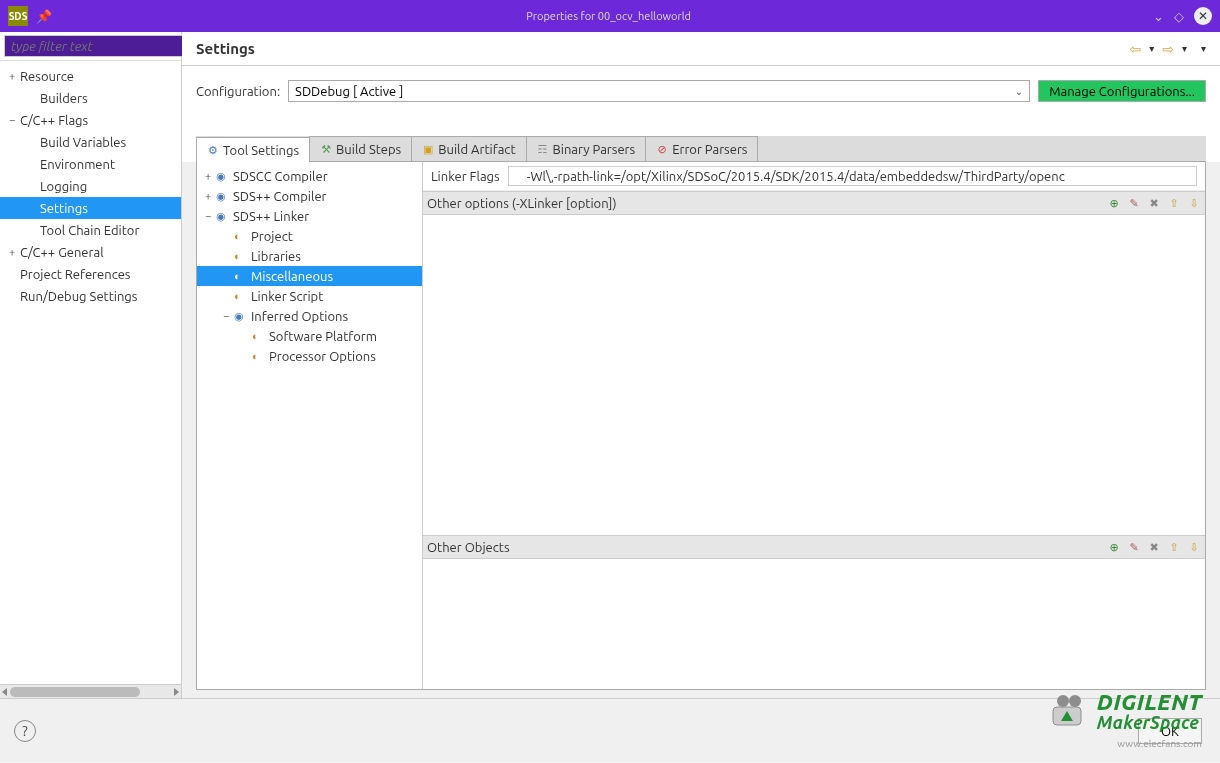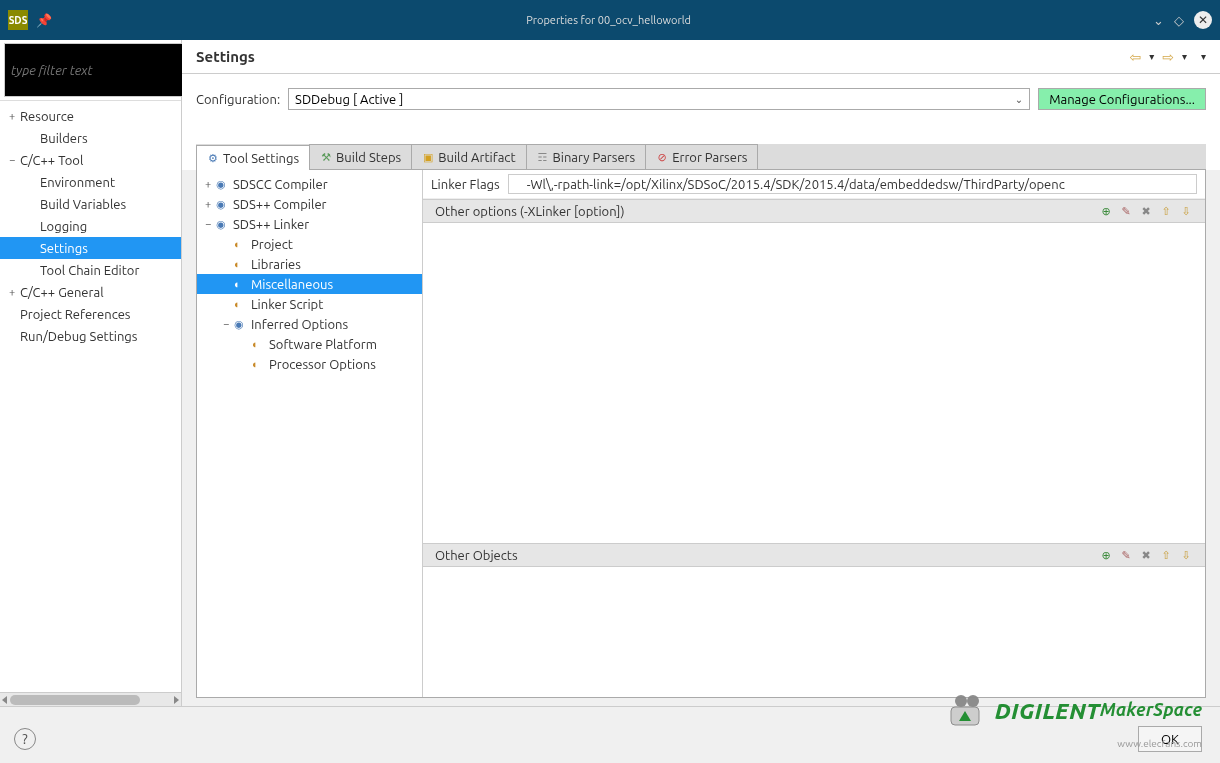--- a/index.html
+++ b/index.html
@@ -1,33 +1,33 @@
 <!DOCTYPE html>
 <html><head>
 <meta charset="utf-8">
 <style>
 * { box-sizing: border-box; margin: 0; padding: 0; font-family: "Segoe UI", "Ubuntu", sans-serif; font-size: 13px; }
 body { background: #f5f5f5; width: 1220px; height: 763px; overflow: hidden; position: relative; }
 
 
-.titlebar { height: 40px; background: #0c4a6e; color: #ddd; display: flex; align-items: center; padding: 0 8px; }
+.titlebar { height: 32px; background: #6d28d9; color: #ddd; display: flex; align-items: center; padding: 0 8px; }
 .titlebar .app-icon { width: 20px; height: 20px; background: #8a8a00; color: #fff; font-size: 10px; font-weight: bold; display: flex; align-items: center; justify-content: center; margin-right: 8px; }
 .titlebar .pin-icon { color: #ccc; margin-right: 12px; cursor: pointer; }
 .titlebar .title { flex: 1; text-align: center; color: #ddd; font-size: 11px; }
 .titlebar .win-controls { display: flex; gap: 10px; align-items: center; }
 .titlebar .win-btn { cursor: pointer; color: #ccc; }
 .titlebar .close-btn { width: 18px; height: 18px; background: #eee; border-radius: 50%; color: #333; display: flex; align-items: center; justify-content: center; font-size: 12px; }
 
 
 .main { display: flex; height: 666px; background: #fff; }
 
 
 .sidebar { width: 182px; border-right: 1px solid #ccc; display: flex; flex-direction: column; }
 .filter-row { display: flex; align-items: center; border-bottom: 1px solid #ddd; padding: 3px 4px; }
-.filter-input { flex: 1; border: 1px solid #ccc; padding: 19px 6px; color: #888; font-style: italic; background: #000000; }
+.filter-input { flex: 1; border: 1px solid #ccc; padding: 3px 6px; color: #888; font-style: italic; background: #4c1d95; }
 .clear-btn { width: 20px; height: 20px; display: flex; align-items: center; justify-content: center; cursor: pointer; color: #555; font-size: 14px; }
 .tree { flex: 1; overflow: auto; padding-top: 4px; }
 .tree-item { padding: 4px 6px; cursor: pointer; white-space: nowrap; display: flex; align-items: center; color: #333; }
 .tree-item .expander { width: 12px; display: inline-block; color: #555; font-size: 11px; text-align: center; margin-right: 2px; }
 .tree-item.lvl1 { padding-left: 26px; }
 .tree-item.selected { background: #2196f3; color: #fff; }
 .hscroll { height: 14px; background: #e8e8e8; border-top: 1px solid #ccc; position: relative; }
 .hscroll-thumb { position: absolute; left: 10px; top: 2px; width: 130px; height: 10px; background: #bbb; border-radius: 5px; }
 .hscroll::before, .hscroll::after { content: ''; position: absolute; top: 3px; width: 0; height: 0; border-top: 4px solid transparent; border-bottom: 4px solid transparent; }
 .hscroll::before { left: 2px; border-right: 5px solid #888; }
@@ -40,21 +40,21 @@
 .nav-arrows { display: flex; gap: 8px; align-items: center; }
 .arrow-btn { cursor: pointer; font-size: 14px; }
 .arrow-back { color: #d4a84a; }
 .arrow-fwd { color: #d4a84a; }
 .menu-drop { color: #333; font-size: 10px; cursor: pointer; }
 
 .config-row { display: flex; align-items: center; gap: 8px; padding: 14px 14px; background: #fff; margin: 0; }
 .config-label { color: #333; }
 .config-select { flex: 1; border: 1px solid #aaa; padding: 3px 6px; background: #fff; display: flex; justify-content: space-between; align-items: center; cursor: pointer; }
 .config-select .chev { font-size: 10px; color: #555; }
-.manage-btn { border: 1px solid #aaa; padding: 3px 10px; background: #86efac; cursor: pointer; }
+.manage-btn { border: 1px solid #aaa; padding: 3px 10px; background: #22c55e; cursor: pointer; }
 
 
 .tabs-container { padding: 0 14px; background: #fff; }
 .tabs { display: flex; border-bottom: 1px solid #aaa; background: #dcdcdc; margin-top: 20px; }
 .tab { padding: 5px 10px; border: 1px solid #aaa; border-bottom: none; background: #dcdcdc; cursor: pointer; display: flex; align-items: center; gap: 4px; color: #333; margin-right: -1px; }
 .tab.active { background: #fff; position: relative; top: 1px; }
 .tab-icon { width: 12px; height: 12px; display: inline-flex; align-items: center; justify-content: center; font-size: 11px; }
 .tic-blue { color: #4a7ab5; }
 .tic-green { color: #5a9a5a; }
 .tic-yellow { color: #d4a020; }
@@ -72,41 +72,41 @@
 .tt-item.lvl1 { padding-left: 24px; }
 .tt-item.lvl2 { padding-left: 42px; }
 .tt-item.selected { background: #2196f3; color: #fff; }
 .tt-item.selected .tt-icon { color: #fff; }
 
 .tool-right { flex: 1; display: flex; flex-direction: column; overflow: hidden; }
 .flag-row { display: flex; align-items: center; padding: 4px 8px; gap: 8px; border-bottom: 1px solid #eee; }
 .flag-label { color: #333; }
 .flag-value { flex: 1; border: 1px solid #ccc; padding: 2px 18px; color: #333; white-space: nowrap; overflow: hidden; background: #fff; }
 
-.section-header { display: flex; align-items: center; padding: 4px 12px; background: #e6e6e6; border-top: 1px solid #ccc; border-bottom: 1px solid #ccc; }
+.section-header { display: flex; align-items: center; padding: 4px 4px; background: #e6e6e6; border-top: 1px solid #ccc; border-bottom: 1px solid #ccc; }
 .section-label { flex: 1; color: #333; }
 .section-icons { display: flex; gap: 6px; }
 .section-icons span { width: 14px; height: 14px; cursor: pointer; font-size: 11px; display: inline-flex; align-items: center; justify-content: center; }
 .si-add { color: #3a8a3a; }
 .si-file { color: #a66; }
 .si-del { color: #888; }
 .si-up { color: #c9a040; }
 .si-down { color: #c9a040; }
 .section-body { flex: 1; background: #fff; min-height: 40px; }
 .section-body.large { min-height: 320px; }
 
 
 .footer { height: 64px; background: #f0f0f0; border-top: 1px solid #ccc; display: flex; align-items: center; padding: 0 14px; justify-content: space-between; }
 .help-btn { width: 22px; height: 22px; border: 1.5px solid #888; border-radius: 50%; display: flex; align-items: center; justify-content: center; color: #555; font-size: 14px; cursor: pointer; }
 .ok-btn { border: 1px solid #aaa; padding: 5px 22px; background: #f5f5f5; cursor: pointer; margin-right: 4px; }
 
 
 .watermark { position: absolute; right: 18px; bottom: 30px; display: flex; align-items: center; gap: 8px; opacity: 0.95; pointer-events: none; }
 .wm-icon { width: 44px; height: 44px; }
-.wm-text { display: flex; line-height: 1; }
+.wm-text { display: flex; flex-direction: column; line-height: 1; }
 .wm-line1 { font-size: 22px; font-weight: 900; color: #1a8a2a; letter-spacing: 0.5px; font-style: italic; }
 .wm-line2 { font-size: 18px; font-weight: 700; color: #1a8a2a; font-style: italic; }
 .wm-sub { position: absolute; right: 18px; bottom: 14px; font-size: 10px; color: #999; pointer-events: none; }
 </style>
 </head>
 <body>
 
 <div class="titlebar">
   <div class="app-icon">SDS</div>
   <span class="pin-icon">📌</span>
@@ -129,29 +129,29 @@
         <div class="tree-item">
           <span class="expander">+</span>
           <span>Resource</span>
         </div>
         <div class="tree-item lvl1">
           <span class="expander"></span>
           <span>Builders</span>
         </div>
         <div class="tree-item">
           <span class="expander">−</span>
-          <span>C/C++ Tool</span>
+          <span>C/C++ Flags</span>
+        </div>
+        <div class="tree-item lvl1">
+          <span class="expander"></span>
+          <span>Build Variables</span>
         </div>
         <div class="tree-item lvl1">
           <span class="expander"></span>
           <span>Environment</span>
-        </div>
-        <div class="tree-item lvl1">
-          <span class="expander"></span>
-          <span>Build Variables</span>
         </div>
         <div class="tree-item lvl1">
           <span class="expander"></span>
           <span>Logging</span>
         </div>
         <div class="tree-item lvl1 selected">
           <span class="expander"></span>
           <span>Settings</span>
         </div>
         <div class="tree-item lvl1">

